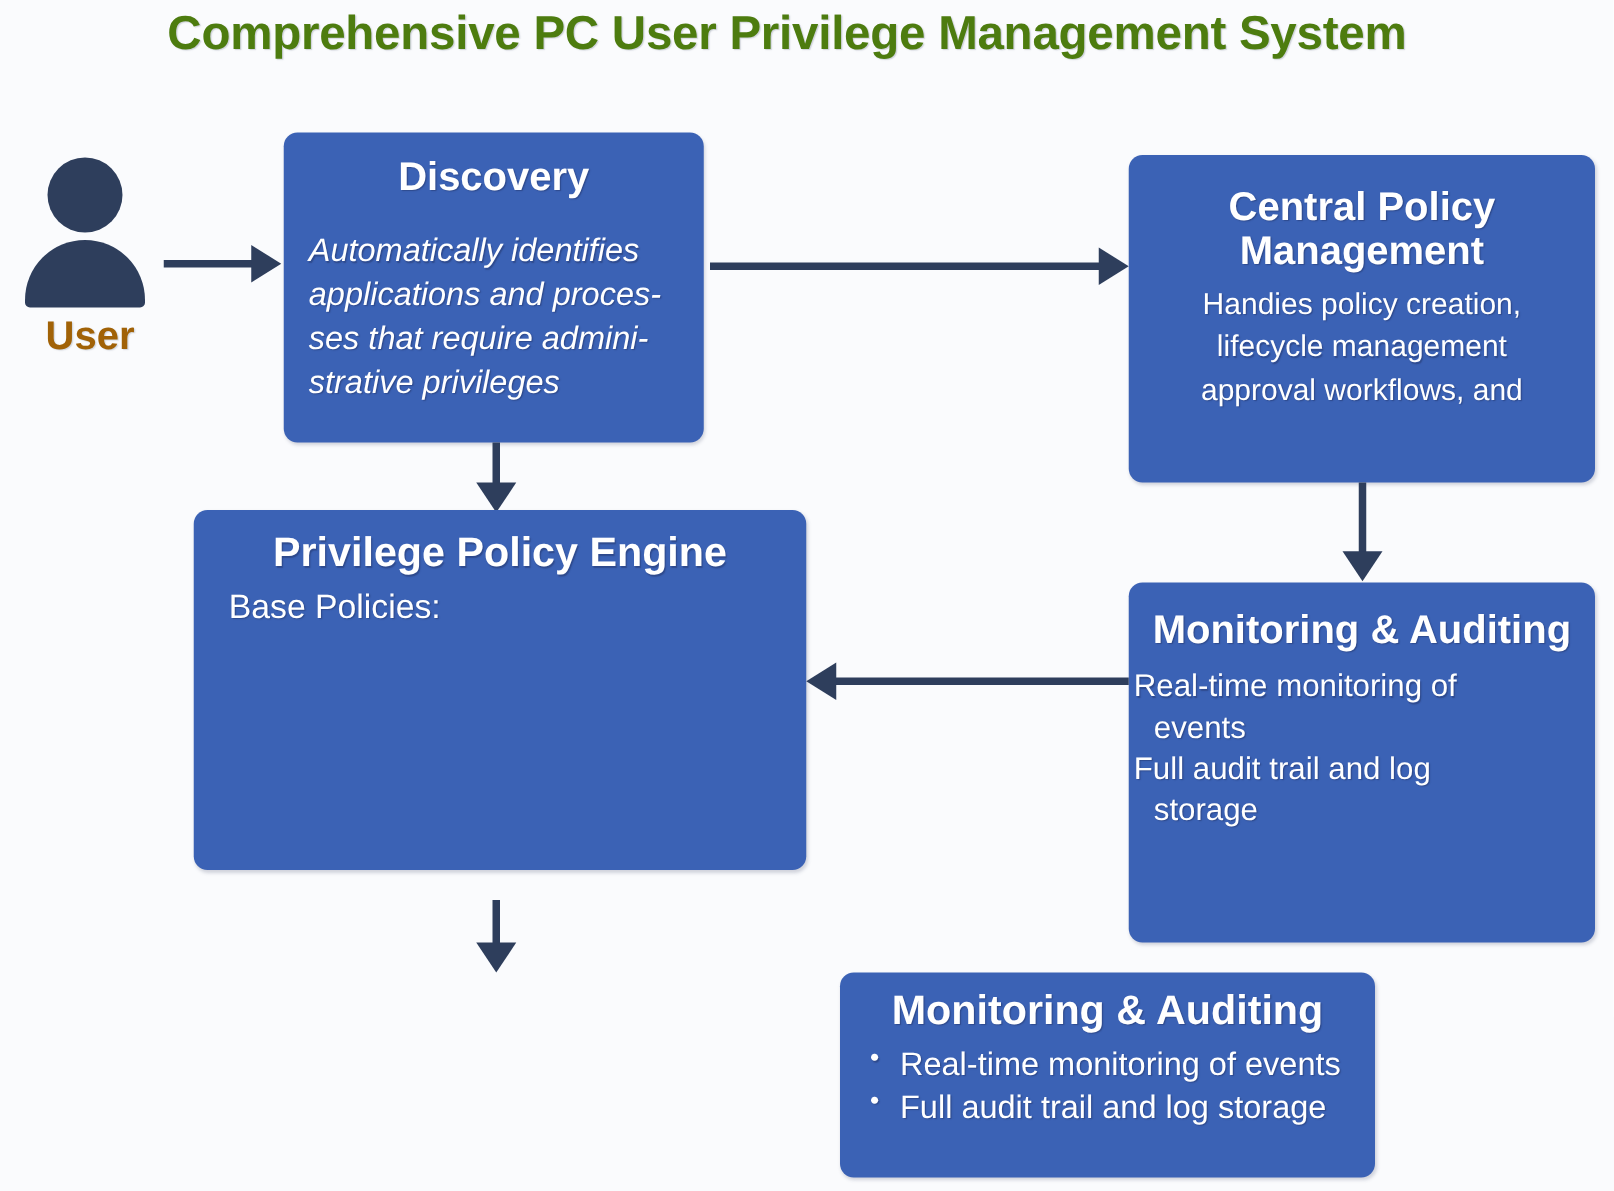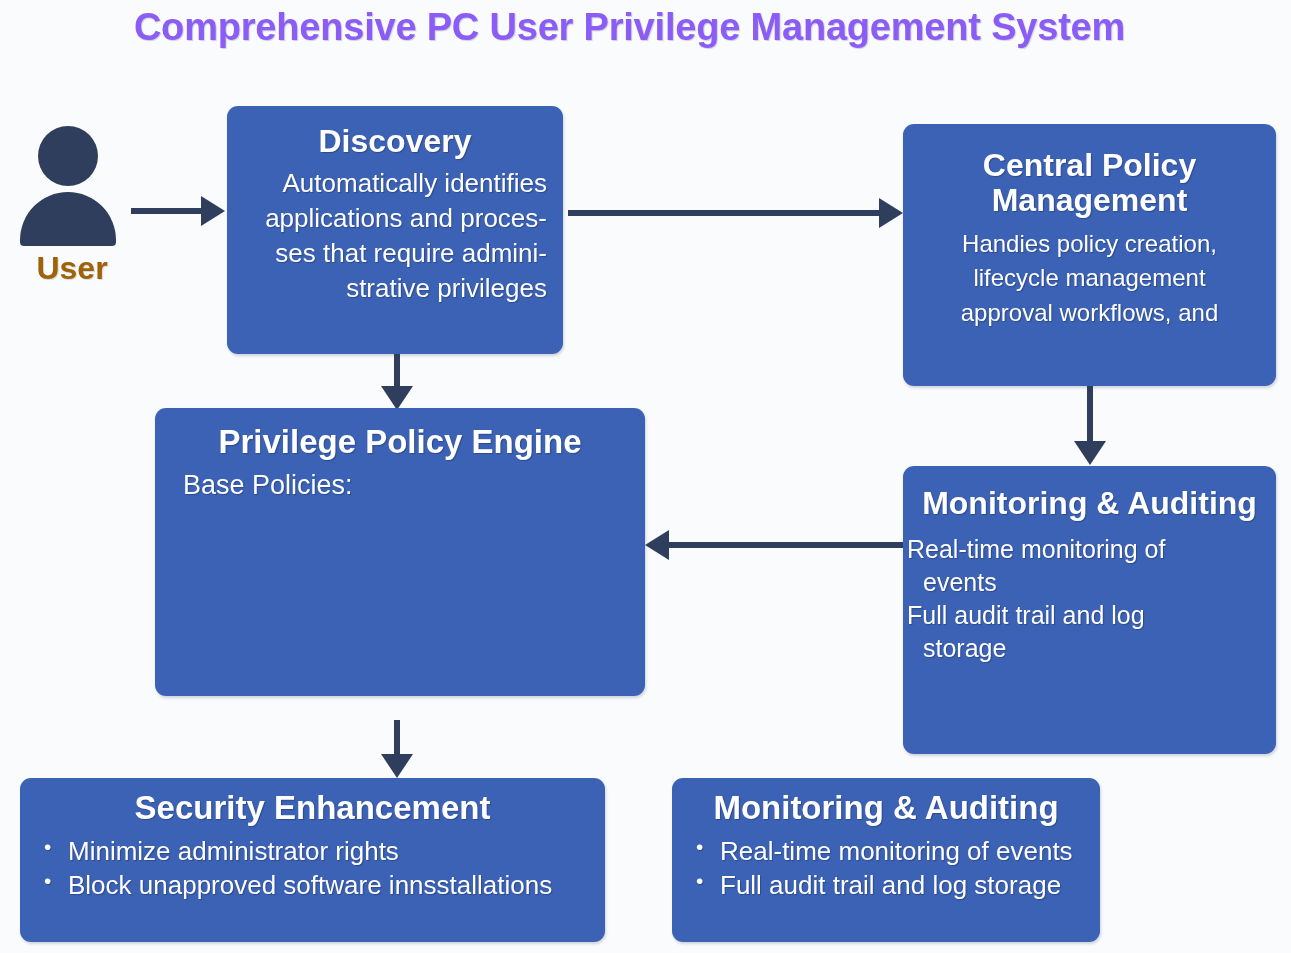--- a/index.html
+++ b/index.html
@@ -18,21 +18,21 @@
 
   
   #page-title {
     position: absolute;
     left: 0;
     top: 6px;
     width: 1259px;
     text-align: center;
     font-size: 38px;
     font-weight: bold;
-    color: #8b5cf6;
+    color: #4d7c0f;
     letter-spacing: -0.2px;
     text-shadow: 1px 1px 1px rgba(120,130,150,0.35);
   }
 
   
   #user-actor {
     position: absolute;
     left: 12px;
     top: 126px;
     width: 120px;
@@ -88,22 +88,22 @@
   }
   .node .node-body {
     text-shadow: 1px 1px 1px rgba(30,45,90,0.45);
   }
   .node-body .line { display: block; }
 
   
   #node-discovery { left: 227px; top: 106px; width: 336px; height: 248px; }
   #node-discovery .node-title { font-size: 32px; margin-top: 18px; }
   #node-discovery .node-body {
-    font-size: 26px; line-height: 1.355; margin-top: 7px;
-    padding: 0 16px 0 20px; text-align: right;
+    font-size: 26px; line-height: 1.355; margin-top: 24px;
+    padding: 0 16px 0 20px; text-align: left; font-style: italic;
   }
 
   
   #node-central { left: 903px; top: 124px; width: 373px; height: 262px; }
   #node-central .node-title { font-size: 32px; margin-top: 24px; }
   #node-central .node-body {
     font-size: 24px; line-height: 1.43; margin-top: 10px;
     padding: 0 14px; text-align: center;
   }
 
@@ -264,27 +264,20 @@
   <div class="arrow" style="left:645px; top:530px; width:258px; height:30px;">
     <div class="arrow-line-h" style="left:22px; top:12px; width:236px;"></div>
     <div class="head-left" style="left:0px; top:0px;"></div>
   </div>
 
   <div class="arrow" style="left:381px; top:720px; width:32px; height:60px;">
     <div class="arrow-line-v" style="left:13px; top:0px; height:38px;"></div>
     <div class="head-down" style="left:0px; top:34px;"></div>
   </div>
 
-  <div class="node" id="node-security">
-    <div class="node-title">Security Enhancement</div>
-    <ul class="bullet-list">
-      <li>Minimize administrator rights</li>
-      <li>Block unapproved software innsstallations</li>
-    </ul>
-  </div>
 
   <div class="node" id="node-monitor2">
     <div class="node-title">Monitoring &amp; Auditing</div>
     <ul class="bullet-list">
       <li>Real-time monitoring of events</li>
       <li>Full audit trail and log storage</li>
     </ul>
   </div>
 
 </div>

